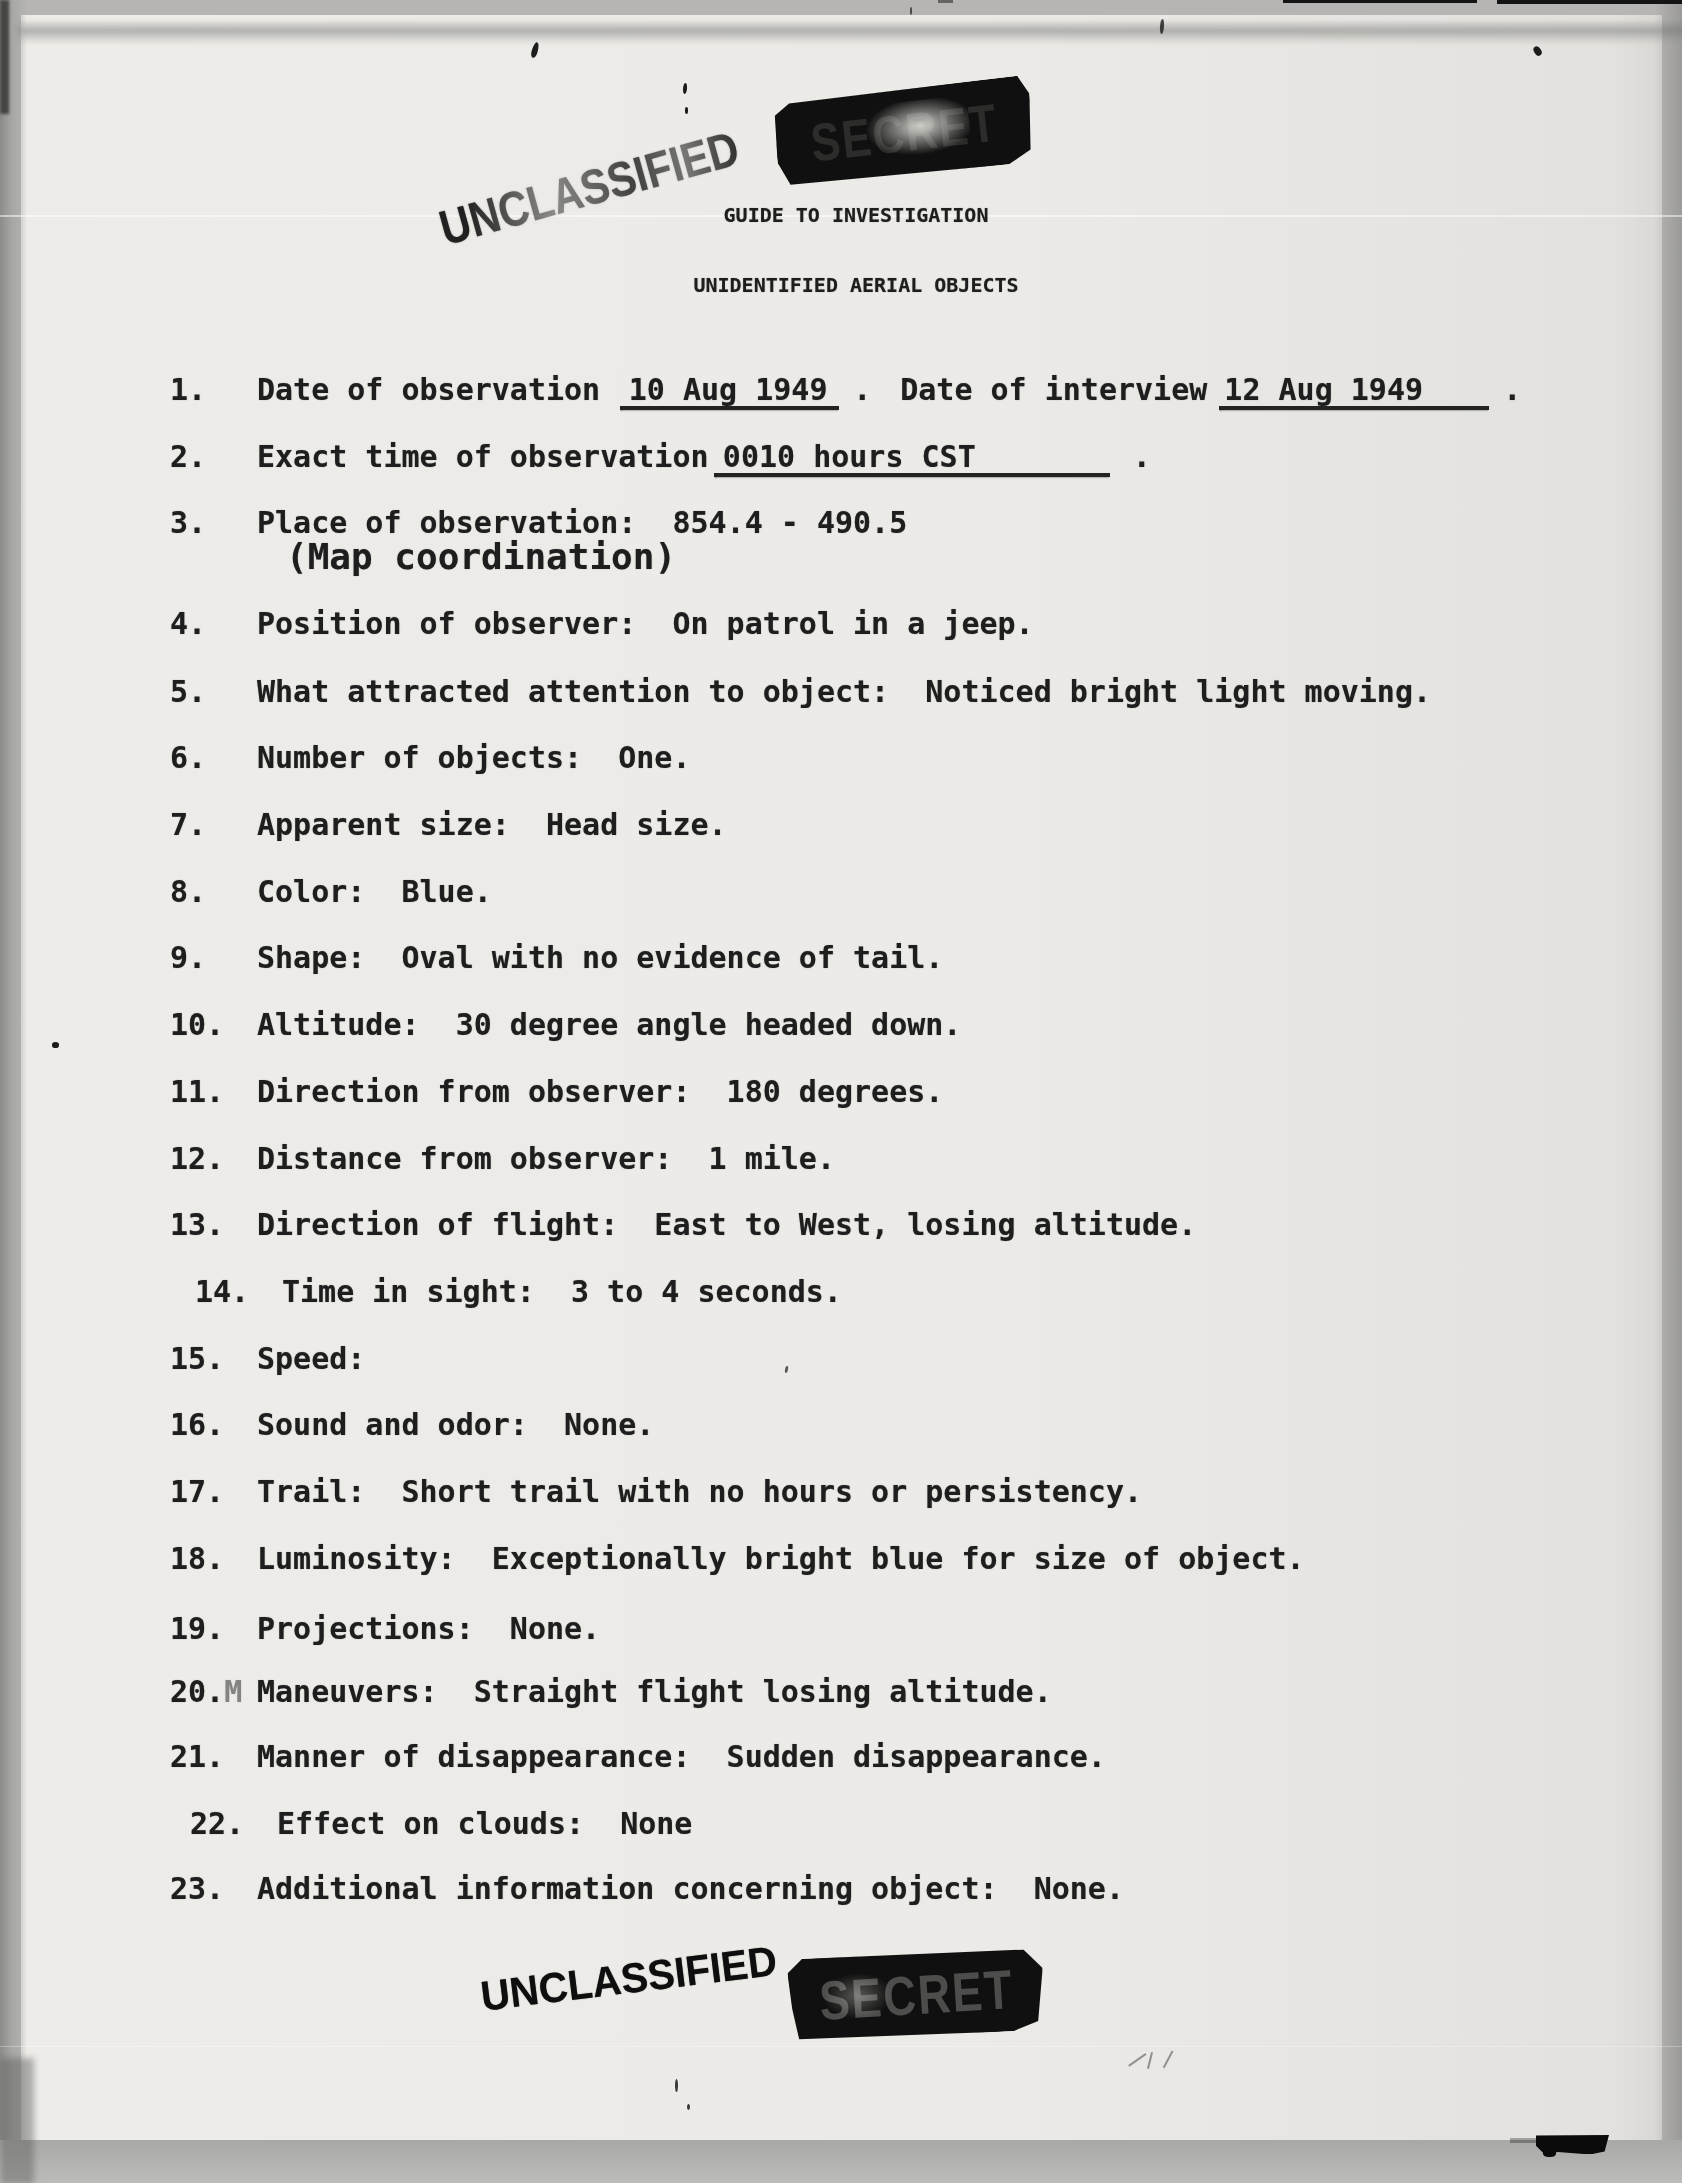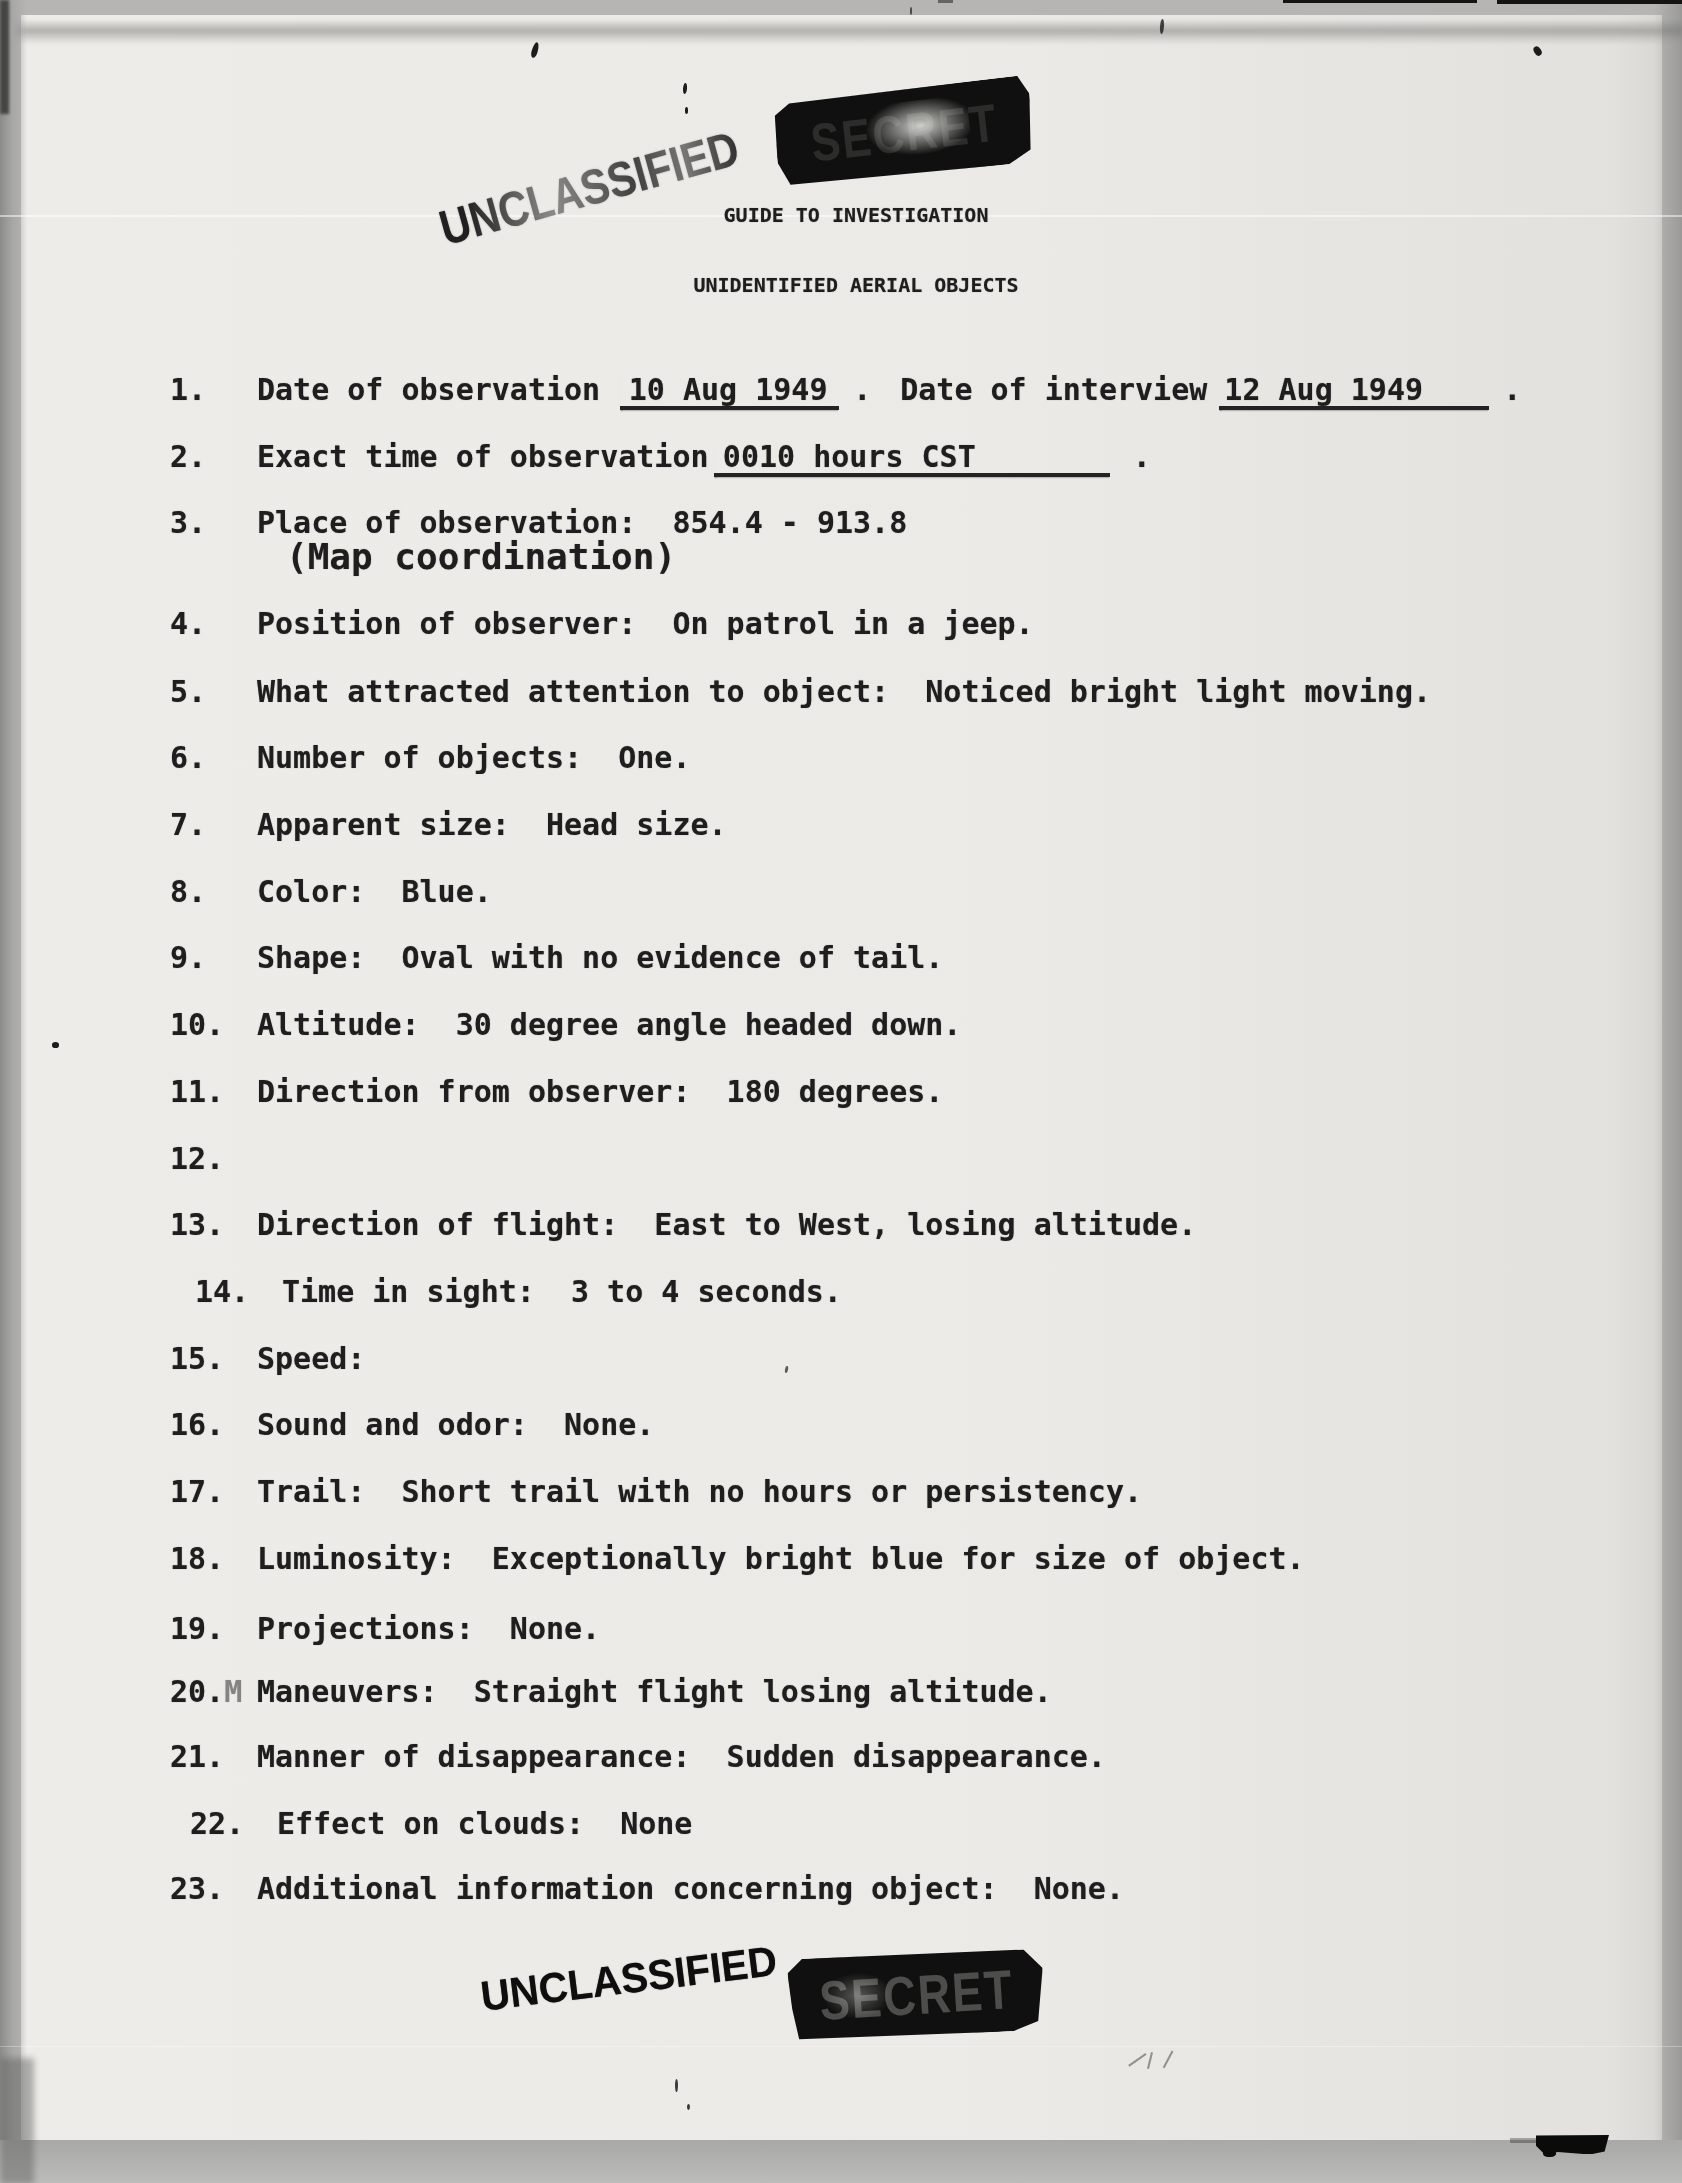--- a/index.html
+++ b/index.html
@@ -101,21 +101,21 @@
       <div class="item" style="top: 374px;">
         <span class="num typed">1.</span>
         <div class="body typed"><span class="t">Date of observation</span><span class="g" style="width: 20px;"></span><span class="u" style="padding-left: 8.6px; padding-right: 11.4px;">10 Aug 1949</span><span class="g" style="width: 14.3px;"></span><span class="t">.</span><span class="g" style="width: 29px;"></span><span class="t">Date of interview</span><span class="g" style="width: 11.4px;"></span><span class="u" style="padding-left: 5.7px; padding-right: 66px;">12 Aug 1949</span><span class="g" style="width: 14.3px;"></span><span class="t">.</span></div>
       </div>
       <div class="item" style="top: 441px;">
         <span class="num typed">2.</span>
         <div class="body typed"><span class="t">Exact time of observation</span><span class="g" style="width: 5.7px;"></span><span class="u" style="padding-left: 8.6px; padding-right: 134px;">0010 hours CST</span><span class="g" style="width: 23px;"></span><span class="t">.</span></div>
       </div>
       <div class="item" style="top: 507px;">
         <span class="num typed">3.</span>
-        <div class="body typed"><span class="t">Place of observation:  854.4 - 913.8</span></div>
+        <div class="body typed"><span class="t">Place of observation:  854.4 - 490.5</span></div>
       </div>
       <div class="line2 typed" style="top: 541px;">(Map coordination)</div>
       <div class="item" style="top: 608px;">
         <span class="num typed">4.</span>
         <div class="body typed"><span class="t">Position of observer:  On patrol in a jeep.</span></div>
       </div>
       <div class="item" style="top: 676px;">
         <span class="num typed">5.</span>
         <div class="body typed"><span class="t">What attracted attention to object:  Noticed bright light moving.</span></div>
       </div>
@@ -138,20 +138,21 @@
       <div class="item" style="top: 1009px;">
         <span class="num typed">10.</span>
         <div class="body typed"><span class="t">Altitude:  30 degree angle headed down.</span></div>
       </div>
       <div class="item" style="top: 1076px;">
         <span class="num typed">11.</span>
         <div class="body typed"><span class="t">Direction from observer:  180 degrees.</span></div>
       </div>
       <div class="item" style="top: 1143px;">
         <span class="num typed">12.</span>
+        <div class="body typed"><span class="t">Distance from observer:  1 mile.</span></div>
       </div>
       <div class="item" style="top: 1209px;">
         <span class="num typed">13.</span>
         <div class="body typed"><span class="t">Direction of flight:  East to West, losing altitude.</span></div>
       </div>
       <div class="item" style="top: 1276px; margin-left: 25px;">
         <span class="num typed">14.</span>
         <div class="body typed"><span class="t">Time in sight:  3 to 4 seconds.</span></div>
       </div>
       <div class="item" style="top: 1343px;">

